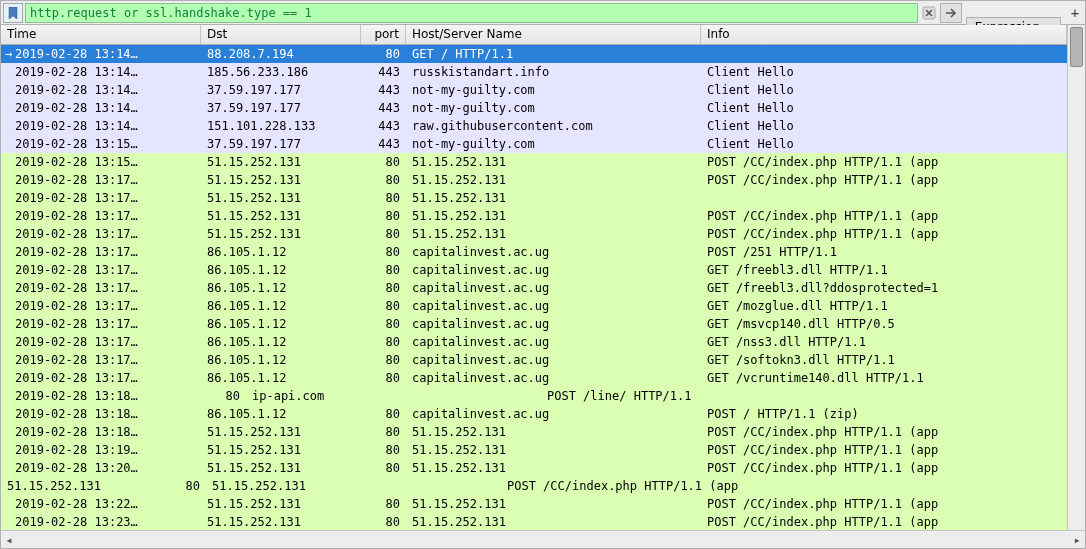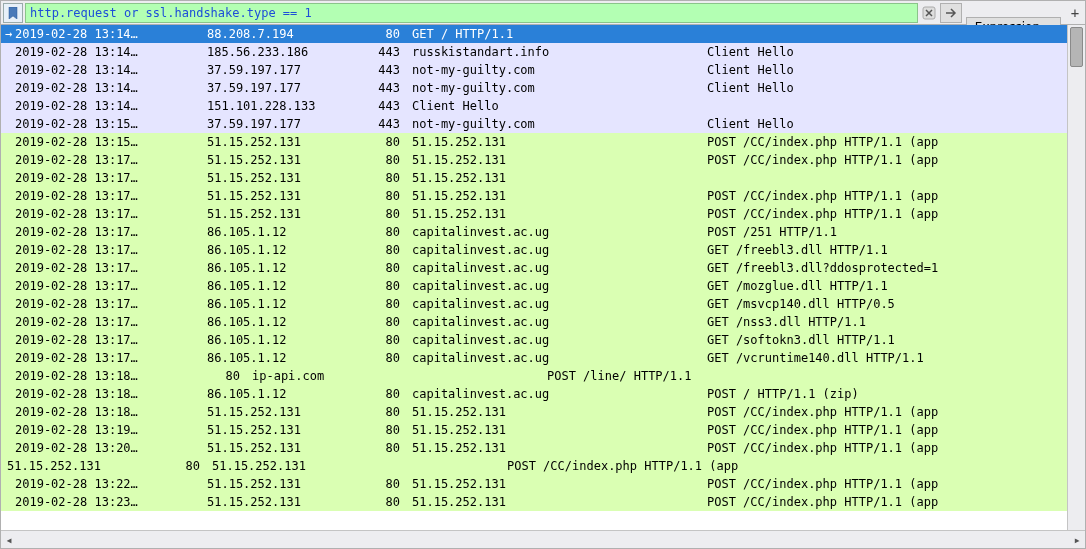--- a/index.html
+++ b/index.html
@@ -1,20 +1,20 @@
 <!DOCTYPE html>
 <html><head>
 <meta charset="utf-8">
 <style>
   * { box-sizing: border-box; margin: 0; padding: 0; }
   html, body { width: 1086px; height: 549px; font-family: "DejaVu Sans Mono", "Courier New", monospace; font-size: 12px; overflow: hidden; background: #ededf0; color: #000; }
   .window { display: flex; flex-direction: column; width: 100%; height: 100%; border: 1px solid #b0b0b0; }
   .filter-bar { display: flex; align-items: center; height: 24px; border-bottom: 1px solid #b0b0b0; background: #ededf0; }
   .filter-bookmark { width: 20px; height: 20px; margin: 0 2px; display:flex; align-items:center; justify-content:center; border:1px solid #9aa; background:#e8f0f8; }
-  .filter-input { flex: 1; height: 20px; background: #b3ffb3; border: 1px solid #8ac48a; padding: 0 4px; font: inherit; font-size: 12px; color: #1d4ed8; outline: none; }
+  .filter-input { flex: 1; height: 20px; background: #b3ffb3; border: 1px solid #8ac48a; padding: 0 4px; font: inherit; font-size: 12px; color: #15803d; outline: none; }
   .filter-clear { width: 22px; height: 20px; display:flex; align-items:center; justify-content:center; color:#555; }
   .filter-apply { width: 22px; height: 20px; display:flex; align-items:center; justify-content:center; background:#e0e0e0; border:1px solid #b0b0b0; margin-right:4px; }
   .expr-btn { padding: 0 8px; height: 20px; display:flex; align-items:center; background:#e0e0e0; border:1px solid #b0b0b0; font-family: "DejaVu Sans", sans-serif; font-size: 12px; margin-top: 28px; }
   .plus-btn { width: 20px; height: 20px; margin-left: 4px; display:flex; align-items:center; justify-content:center; font-size: 14px; color:#444; }
   .content { display: flex; flex: 1; min-height: 0; }
   .table-wrap { flex: 1; display: flex; flex-direction: column; min-width: 0; background:#fff; }
   .headers { display: flex; height: 20px; background: linear-gradient(#f5f5f5,#e5e5e5); border-bottom: 1px solid #b0b0b0; font-family: "DejaVu Sans", sans-serif; font-size: 12px; }
   .headers .col { padding: 2px 6px; border-right: 1px solid #c4c4c4; white-space: nowrap; overflow:hidden; }
   .rows { flex: 1; overflow: hidden; }
   .row { display: flex; height: 18px; line-height: 18px; white-space: nowrap; }
@@ -60,20 +60,27 @@
       <svg width="14" height="12" viewBox="0 0 14 12">
           <path d="M2 6h8M7 2l4 4-4 4" fill="none" stroke="#555" stroke-width="1.5"></path>
         </svg>
     </div>
     <div class="expr-btn">Expression…</div>
     <div class="plus-btn">+</div>
   </div>
 
   <div class="content">
     <div class="table-wrap">
+      <div class="headers">
+        <div class="col col-time">Time</div>
+        <div class="col col-dst">Dst</div>
+        <div class="col col-port">port</div>
+        <div class="col col-host">Host/Server Name</div>
+        <div class="col col-info">Info</div>
+      </div>
       <div class="rows" id="rows">
           <div class="row bg-http selected">
             <span class="arrow">→</span>
             <div class="cell col-time">2019-02-28 13:14…</div>
             <div class="cell col-dst">88.208.7.194</div>
             <div class="cell col-port">80</div>
             <div class="cell col-info">GET / HTTP/1.1</div>
           </div>
           <div class="row bg-tcp">
             <div class="cell col-time">2019-02-28 13:14…</div>
@@ -93,20 +100,21 @@
             <div class="cell col-time">2019-02-28 13:14…</div>
             <div class="cell col-dst">37.59.197.177</div>
             <div class="cell col-port">443</div>
             <div class="cell col-host">not-my-guilty.com</div>
             <div class="cell col-info">Client Hello</div>
           </div>
           <div class="row bg-tcp">
             <div class="cell col-time">2019-02-28 13:14…</div>
             <div class="cell col-dst">151.101.228.133</div>
             <div class="cell col-port">443</div>
+            <div class="cell col-host">raw.githubusercontent.com</div>
             <div class="cell col-info">Client Hello</div>
           </div>
           <div class="row bg-tcp">
             <div class="cell col-time">2019-02-28 13:15…</div>
             <div class="cell col-dst">37.59.197.177</div>
             <div class="cell col-port">443</div>
             <div class="cell col-host">not-my-guilty.com</div>
             <div class="cell col-info">Client Hello</div>
           </div>
           <div class="row bg-http">

